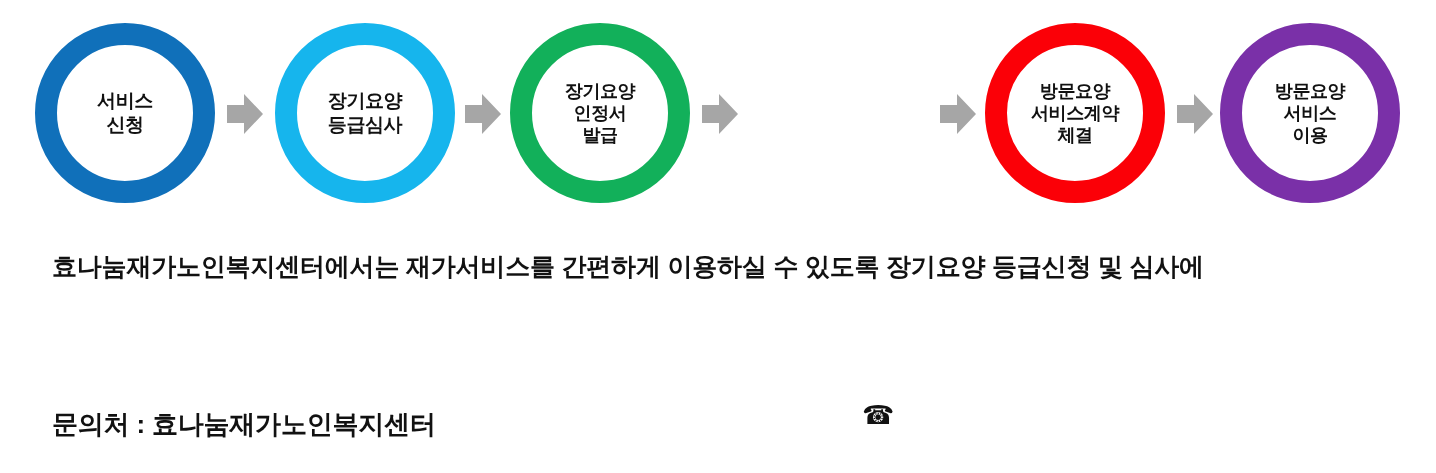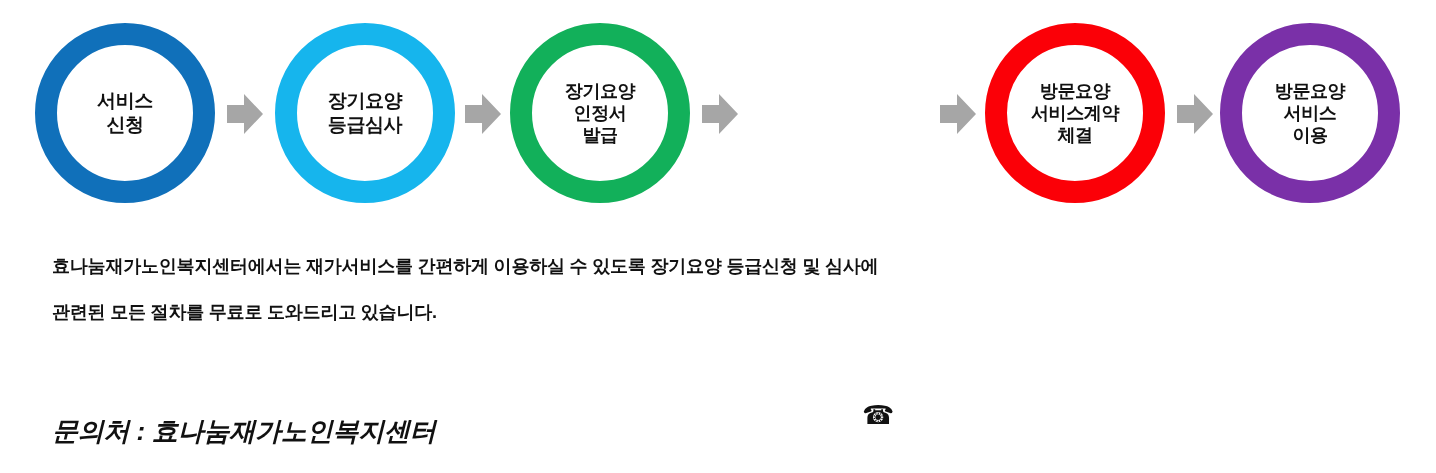--- a/index.html
+++ b/index.html
@@ -61,47 +61,46 @@
   .arrow svg { display: block; width: 36px; height: 40px; }
 
   
   #body-copy {
     position: absolute;
     left: 52px;
     top: 243px;
     width: 1340px;
   }
   #body-copy .line {
-    font-size: 18px;
+    font-size: 25px;
     font-weight: bold;
     color: #111111;
     line-height: 46px;
     letter-spacing: -0.2px;
     white-space: nowrap;
   }
 
   
   #contact {
     position: absolute;
     left: 52px;
     top: 395px;
     width: 1340px;
     height: 50px;
   }
   #contact .contact-name {
     position: absolute;
     left: 0;
-    top: 16px;
+    top: 9px;
     font-size: 26px;
     font-weight: bold;
     color: #111111;
     line-height: 40px;
     letter-spacing: -0.2px;
     white-space: nowrap;
-    font-style: italic;
   }
   #contact .contact-phone {
     position: absolute;
     left: 810px;
     top: 0;
     font-size: 26px;
     font-weight: bold;
     color: #111111;
     line-height: 40px;
     letter-spacing: 0px;
@@ -165,21 +164,20 @@
     </div>
     <div class="arrow" style="left: 1177px; color: rgb(166, 166, 166);">
       <svg viewBox="0 0 36 40" xmlns="http://www.w3.org/2000/svg">
         <path d="M0 11 H17 V0 L36 20 L17 40 V29 H0 Z" fill="currentColor"></path>
       </svg>
     </div>
   </div>
 
 <div id="body-copy">
   <div class="line">효나눔재가노인복지센터에서는 재가서비스를 간편하게 이용하실 수 있도록 장기요양 등급신청 및 심사에</div>
-  <div class="line">관련된 모든 절차를 무료로 도와드리고 있습니다.</div>
 </div>
 
 <div id="contact">
   <div class="contact-name">문의처 : 효나눔재가노인복지센터</div>
   <div class="contact-phone">
     <span class="phone-icon">☎</span>
   </div>
 </div>
 
 </body></html>

